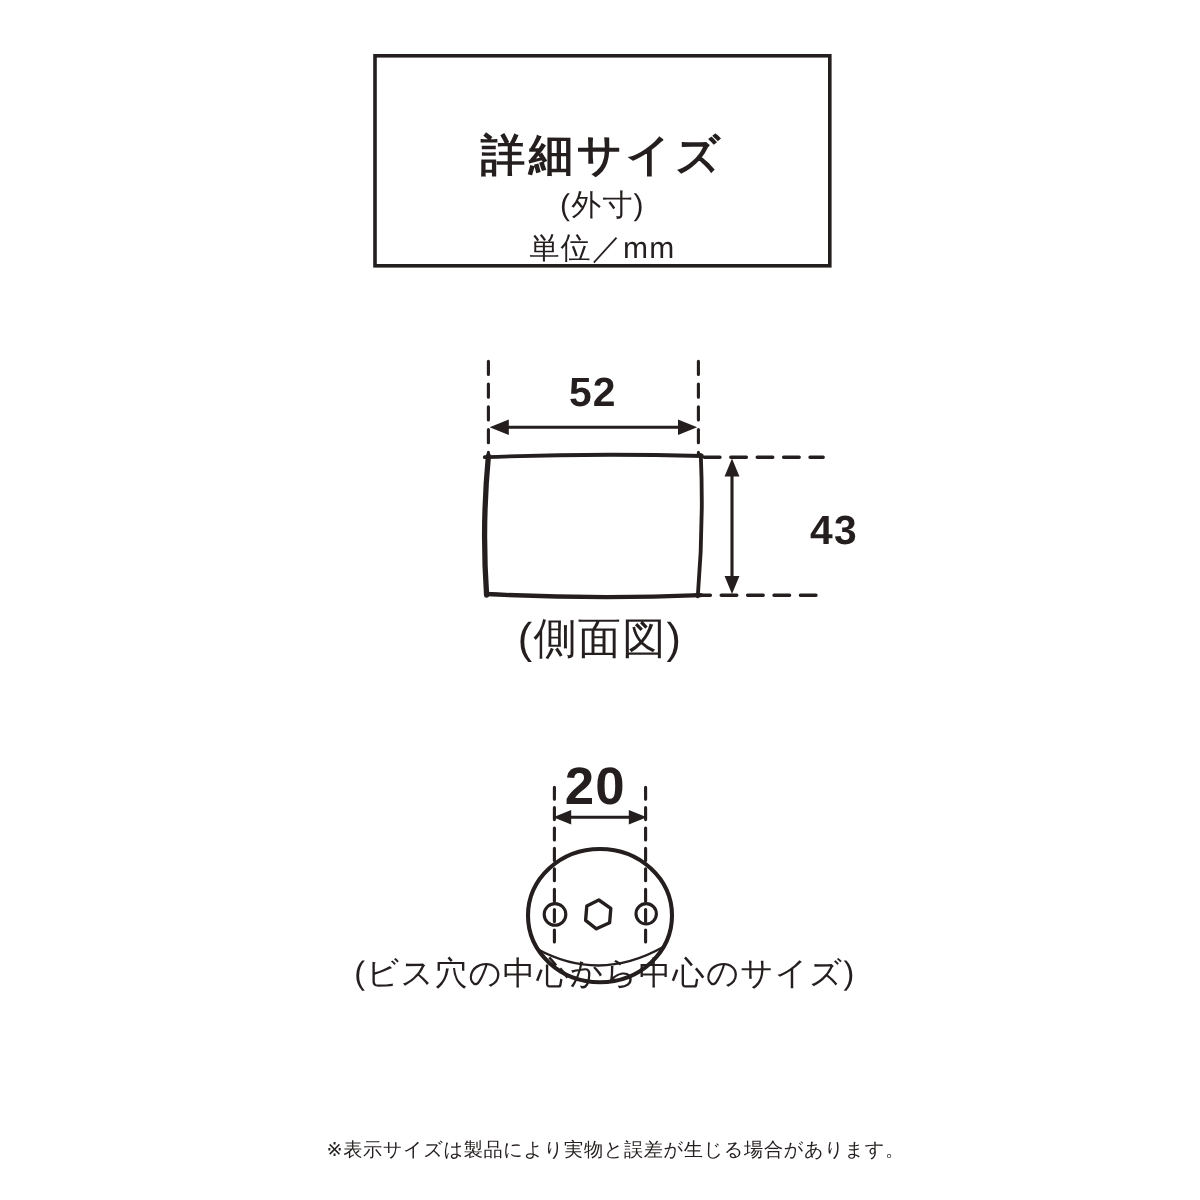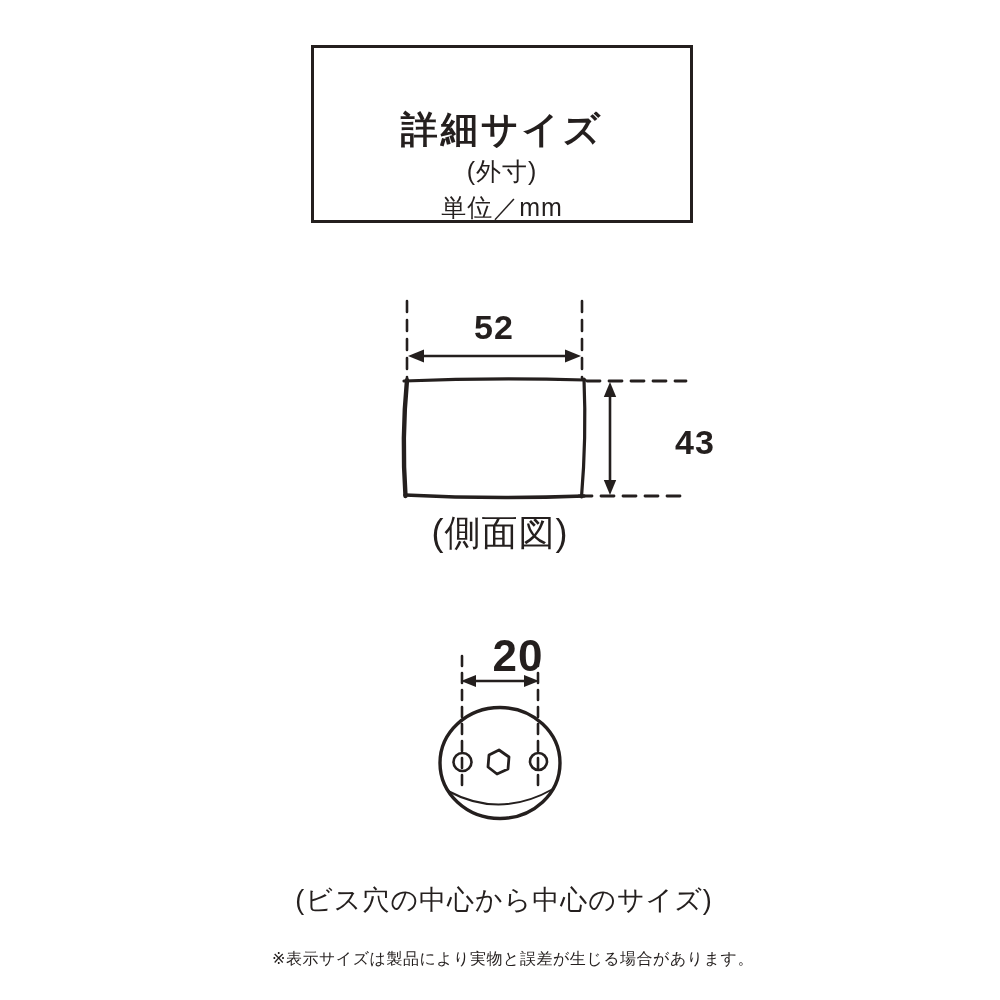--- a/index.html
+++ b/index.html
@@ -44,21 +44,21 @@
   }
   .dim-label {
     position: absolute;
     transform: translate(-50%, -50%);
     font-weight: 700;
     font-size: 34px;
     letter-spacing: 1px;
     line-height: 1;
     white-space: nowrap;
   }
-  .dim-label.small { font-size: 44px; margin-left: 22px; }
+  .dim-label.small { font-size: 44px; }
   .caption {
     position: absolute;
     transform: translate(-50%, -50%);
     font-size: 36px;
     font-weight: 500;
     letter-spacing: 1px;
     white-space: nowrap;
   }
   .caption.bottom { font-size: 27px; }
   .footer-note {
@@ -130,17 +130,17 @@
     <div class="title-main">詳細サイズ</div>
     <div class="title-sub">(外寸)</div>
     <div class="title-unit">単位／mm</div>
   </div>
 
   <div class="dim-label" style="left:494px; top:327px;">52</div>
   <div class="dim-label" style="left:650px; top:442px;margin-left:45px;">43</div>
   <div class="dim-label small" style="left:496px; top:656px;">20</div>
 
   <div class="caption" style="left:500px; top:533px;">(側面図)</div>
-  <div class="caption bottom" style="left:504px; top:900px;">(ビス穴の中心から中心のサイズ)</div>
+  <div class="caption bottom" style="left:504px; top:811px;">(ビス穴の中心から中心のサイズ)</div>
 
   <div class="footer-note" style="left:513px; top:959px;">※表示サイズは製品により実物と誤差が生じる場合があります。</div>
 
 </div>
 
 </body></html>

